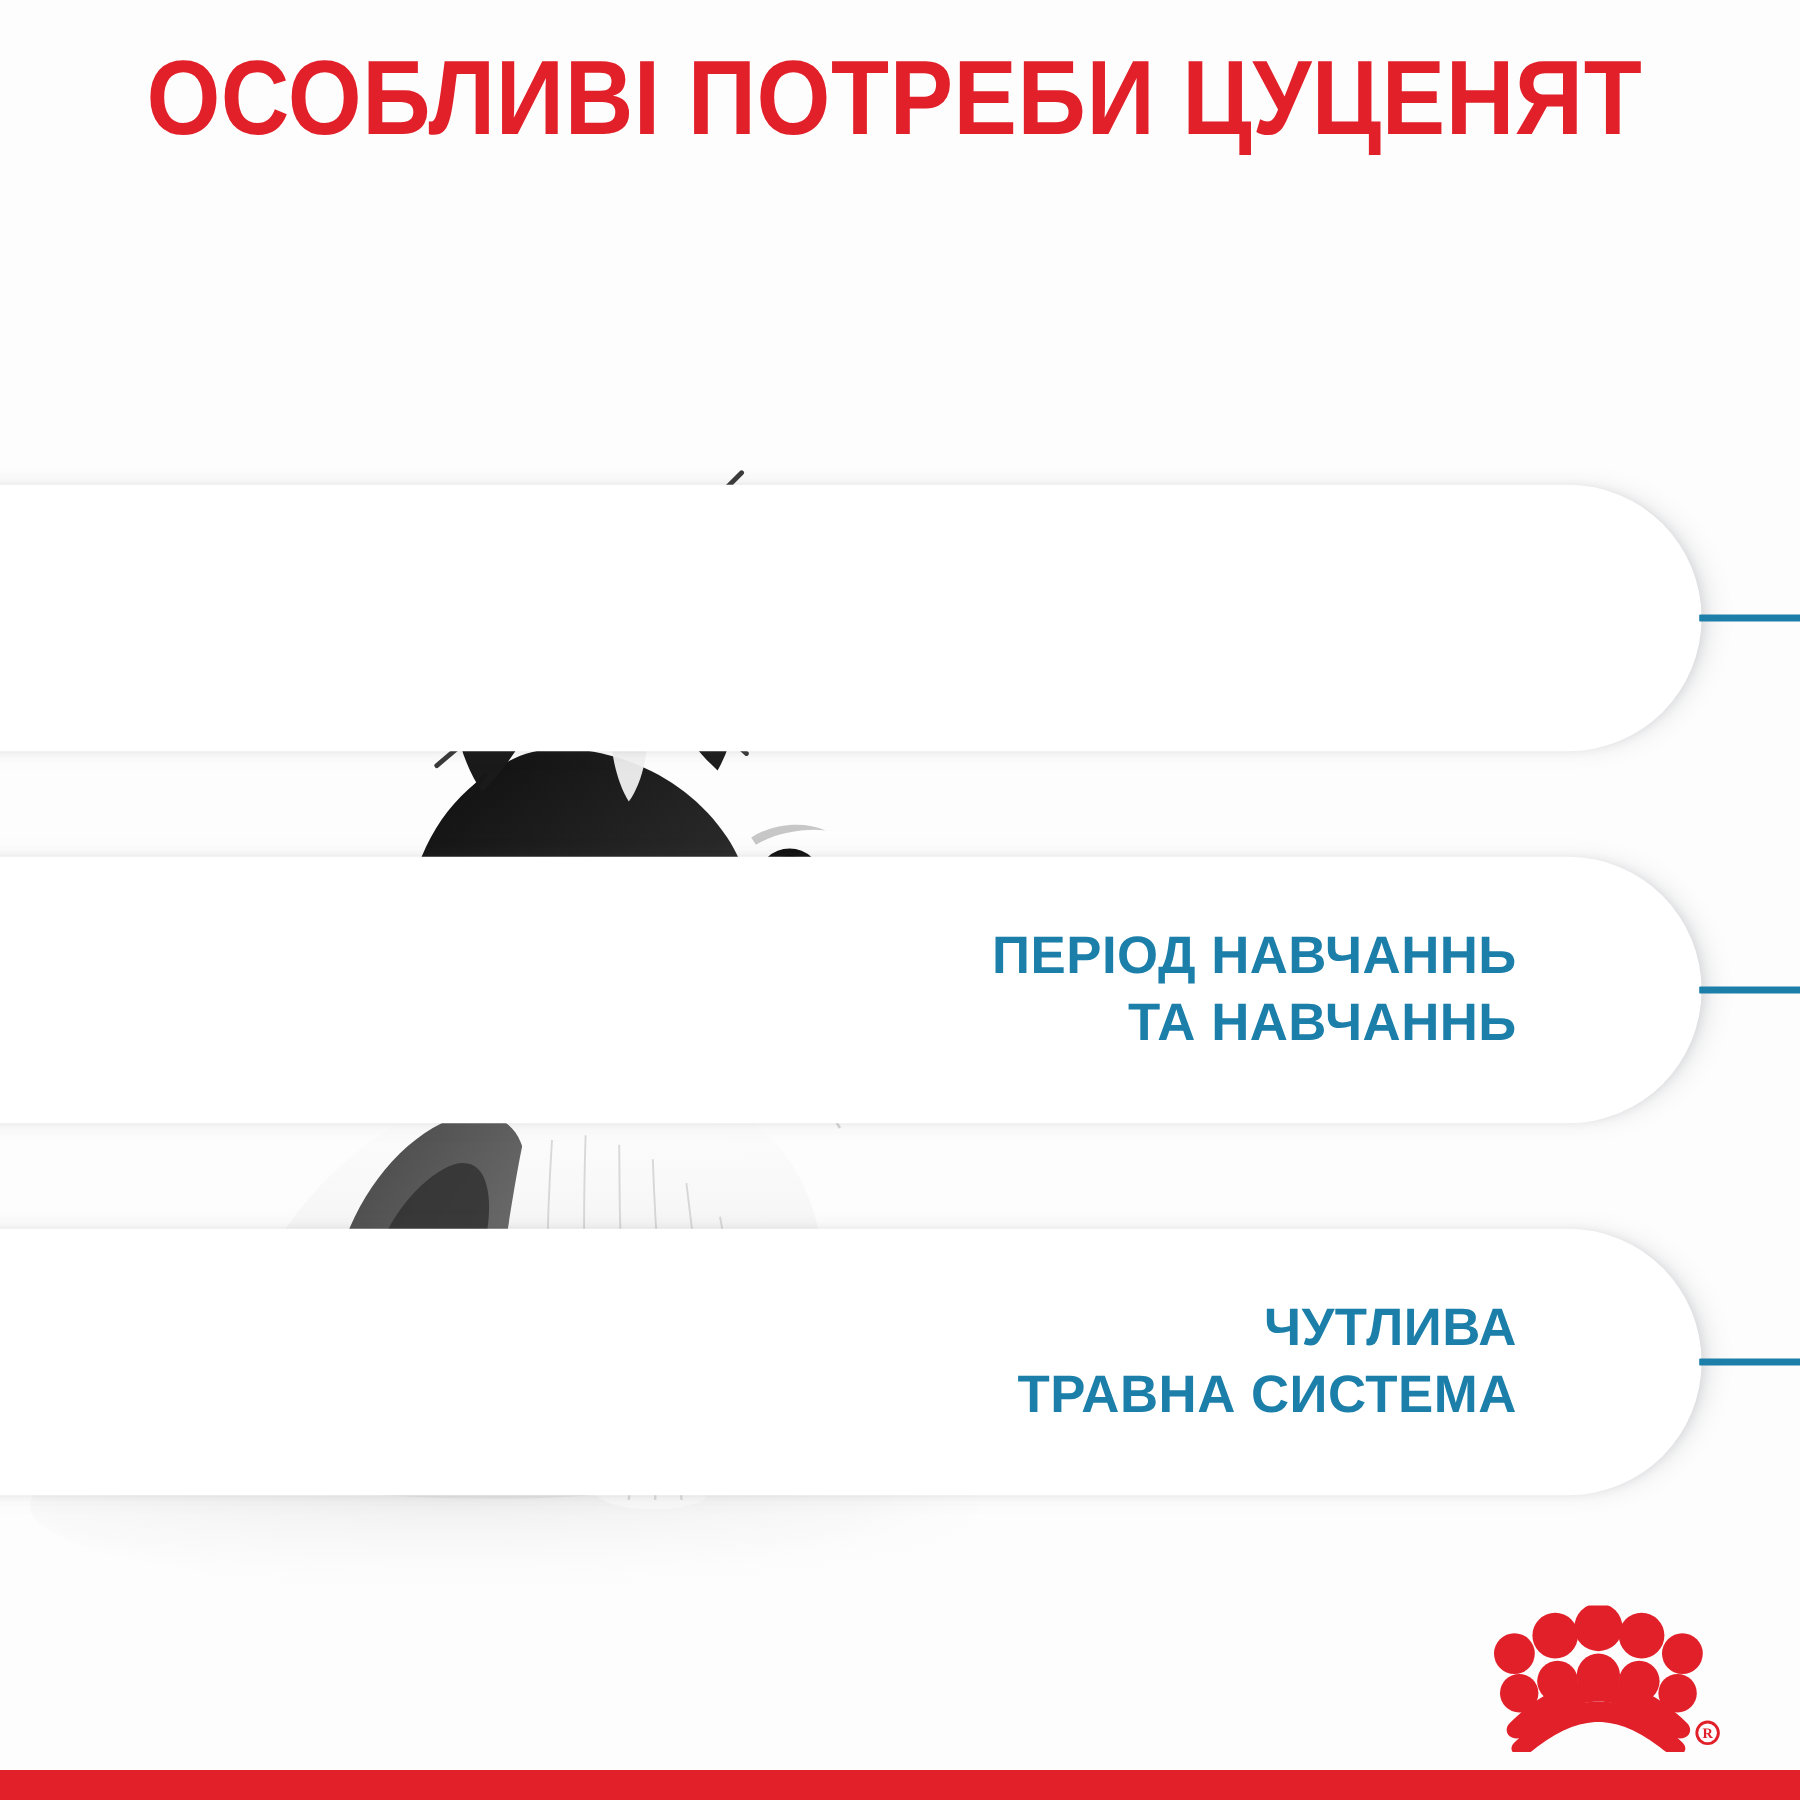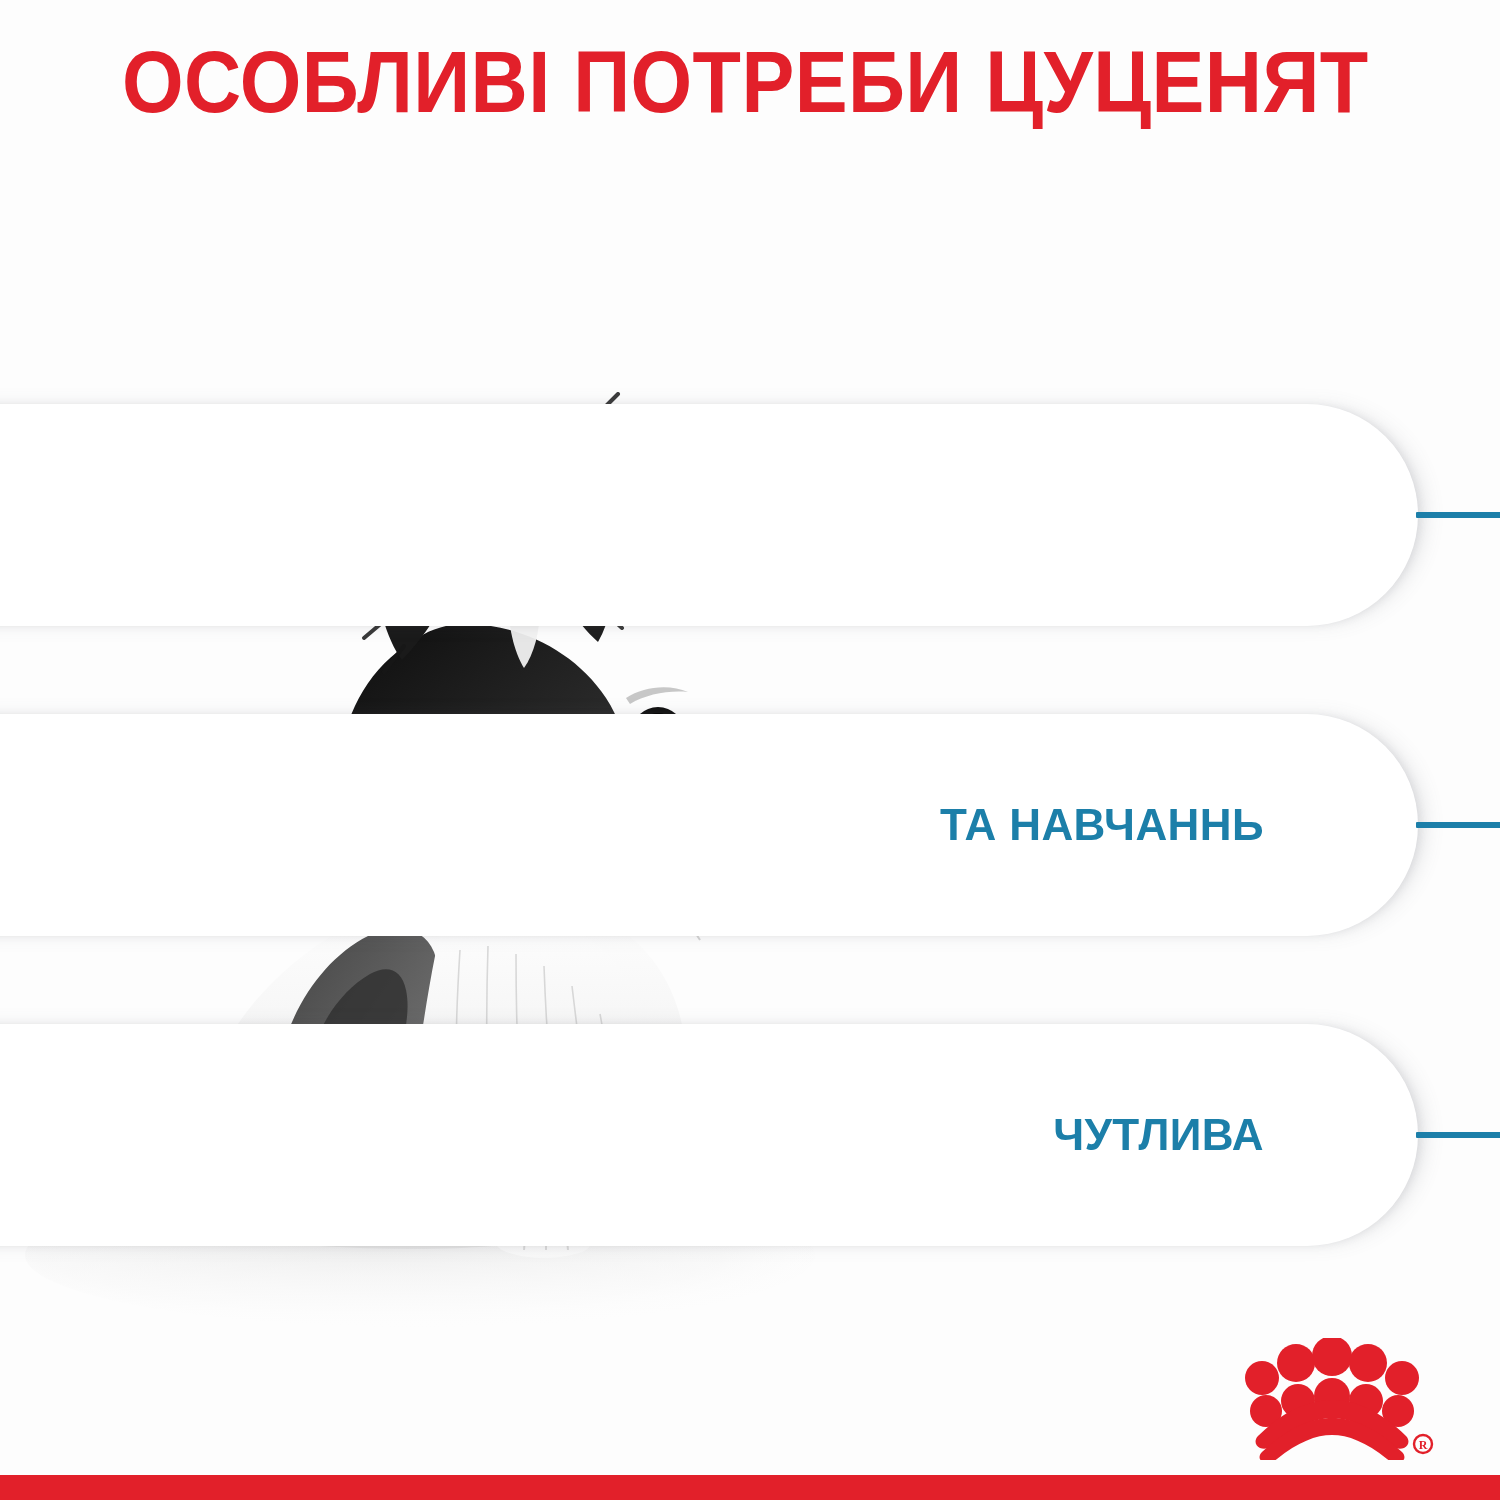--- a/index.html
+++ b/index.html
@@ -265,27 +265,29 @@
     </svg>
   </div>
 
   <div class="feature-card" id="card-1"></div>
   <div class="card-text" style="top:404px;left:-40px;">
   </div>
   <div class="connector" id="connector-1"></div>
 
   <div class="feature-card" id="card-2"></div>
   <div class="card-text" style="top:714px;left:-40px;">
+    <span class="ln">ПЕРІОД НАВЧАННЬ</span>
     <span class="ln">ТА НАВЧАННЬ</span>
   </div>
   <div class="connector" id="connector-2"></div>
 
   <div class="feature-card" id="card-3"></div>
   <div class="card-text" style="top:1024px;left:-40px;">
     <span class="ln">ЧУТЛИВА</span>
+    <span class="ln">ТРАВНА СИСТЕМА</span>
   </div>
   <div class="connector" id="connector-3"></div>
 
   <div id="brand-logo">
     <svg viewBox="0 0 220 122" xmlns="http://www.w3.org/2000/svg" aria-hidden="true">
       <g fill="#E2202A">
 
         <circle cx="40" cy="40" r="17"></circle>
         <circle cx="74" cy="25" r="19"></circle>
         <circle cx="110" cy="18" r="20"></circle>

